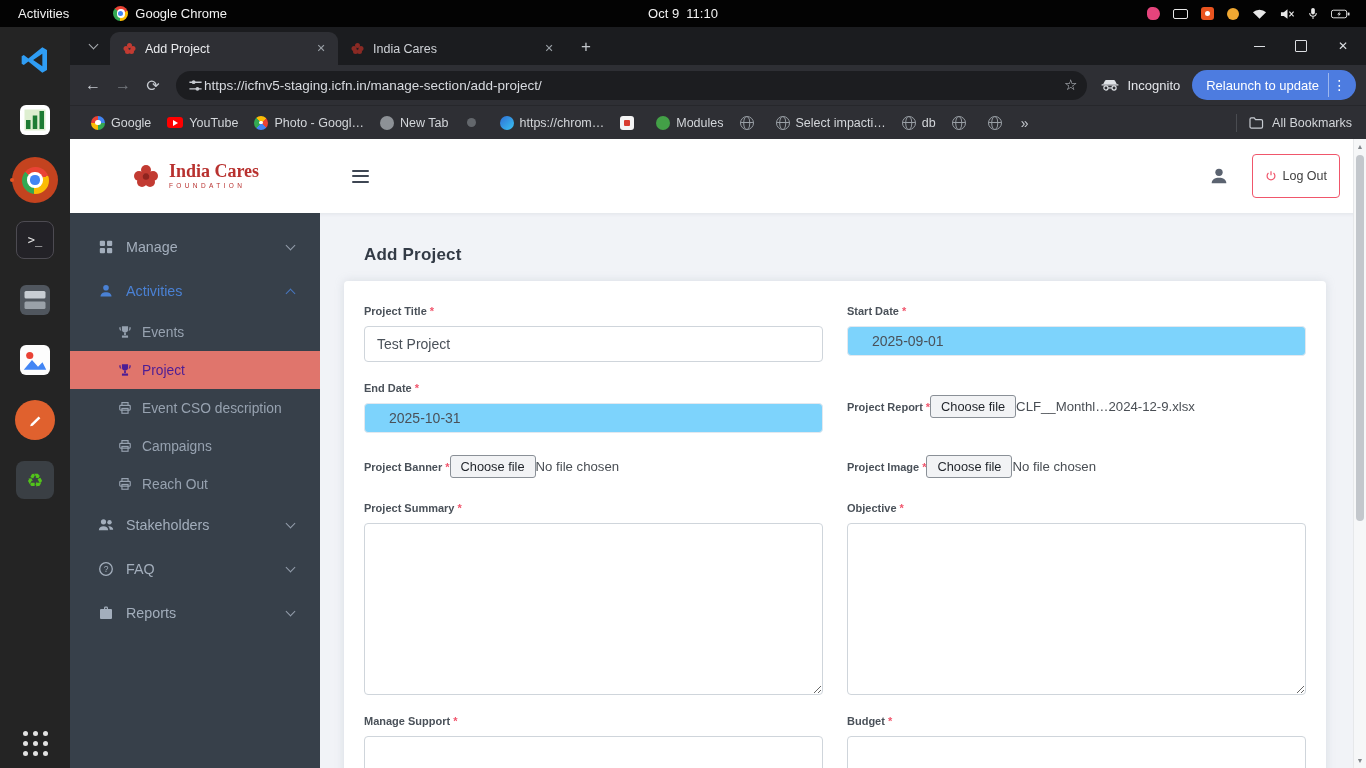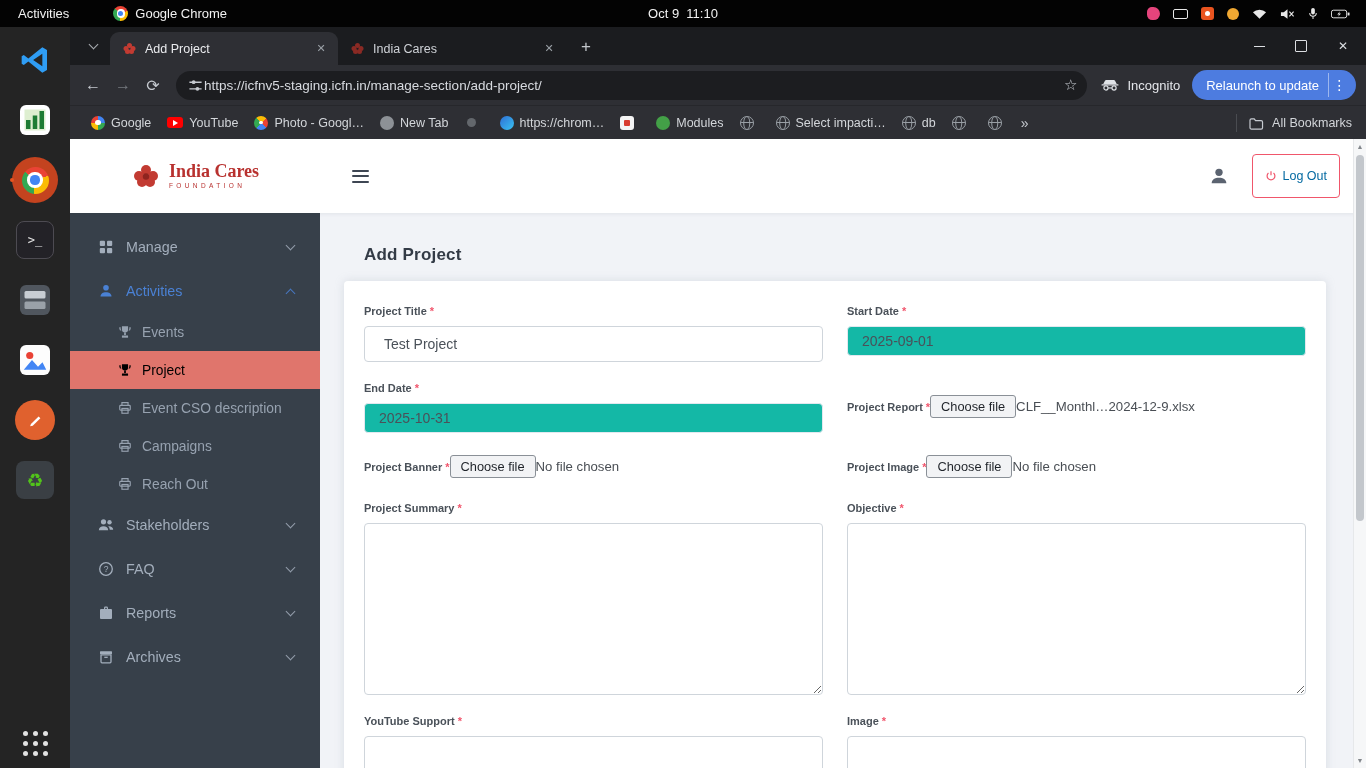--- a/index.html
+++ b/index.html
@@ -77,55 +77,55 @@
 .bi.lk{background:linear-gradient(135deg,#2f6fd4,#39c3f2)}
 .bi.app{border-radius:3px;background:#f4f4f4}
 .bi.app::after{content:"";position:absolute;inset:4px;background:#d83b2f;border-radius:1px}
 .bi.lf{background:#43a047}
 .bi.gl{border:1.2px solid #9aa0a6;overflow:hidden}
 .bi.gl::before{content:"";position:absolute;left:-1px;right:-1px;top:50%;margin-top:-.6px;border-top:1.2px solid #9aa0a6}
 .bi.gl::after{content:"";position:absolute;top:-1px;bottom:-1px;left:50%;width:46%;transform:translateX(-50%);border:1.2px solid #9aa0a6;border-radius:50%}
 .bm-overflow{margin-left:4px;color:#c6cad0;font-size:14px;cursor:pointer}
 .bm-spacer{flex:1}
 .bm-sep{width:1px;height:18px;background:#4a4c51;margin:0 10px}
-.allbm{display:flex;align-items:flex-end;gap:8px;cursor:pointer}
+.allbm{display:flex;align-items:center;gap:8px;cursor:pointer}
 
 
 .viewport{flex:1;background:#fff;position:relative;overflow:hidden;display:flex;flex-direction:column}
 .site-header{height:74px;background:#fff;display:flex;align-items:center;box-shadow:0 1px 4px rgba(40,50,70,.08);position:relative;z-index:2;flex:none}
 .brand{width:250px;display:flex;align-items:center;justify-content:center;gap:8px;cursor:pointer}
 .brand-text{display:flex;flex-direction:column;line-height:1.05}
 .brand-title{font-family:"Liberation Serif",serif;font-weight:bold;color:#b8312f;font-size:18px}
 .brand-sub{font-size:6.5px;letter-spacing:3.4px;color:#b8312f;margin-top:2px}
 .burger{margin-left:26px;display:flex;flex-direction:column;gap:3.5px;padding:6px;cursor:pointer}
 .burger span{width:17px;height:2px;background:#3e4653;border-radius:1px}
 .hdr-right{margin-left:auto;display:flex;align-items:center;gap:22px;padding-right:26px}
-.logout{display:flex;align-items:center;gap:6px;border:1px solid #f0566b;color:#0369a1;background:#fff;border-radius:4px;font-size:12.5px;padding:14px 12px;font-family:inherit;cursor:pointer}
+.logout{display:flex;align-items:center;gap:6px;border:1px solid #f0566b;color:#404040;background:#fff;border-radius:4px;font-size:12.5px;padding:14px 12px;font-family:inherit;cursor:pointer}
 
 .page-row{flex:1;display:flex;min-height:0}
 .sidebar{width:250px;background:#37404a;padding-top:12px;flex:none}
 .side-item{display:flex;align-items:center;height:44px;padding:0 26px 0 28px;color:#a3aebc;font-size:14.3px;cursor:pointer}
 .side-item .si{width:16px;height:16px;margin-right:12px;flex:none}
 .side-item .lbl{flex:1}
 .side-item.active{color:#4a81d4}
 .side-item.sub{height:38px;padding-left:48px;font-size:13.8px;color:#97a2b0}
 .side-item.sub .si{width:14px;height:14px;margin-right:10px}
-.side-item.sub.selected{background:#e0756c;color:#000000}
+.side-item.sub.selected{background:#e0756c;color:#4c1d95}
 .chev{display:inline-block;width:7px;height:7px;border-right:1.6px solid currentColor;border-bottom:1.6px solid currentColor;transform:rotate(45deg);opacity:.85;margin-top:-3px}
 .chev.up{transform:rotate(-135deg);margin-top:4px}
 
 .content{flex:1;padding:14px 40px 0 24px;background:#f1f3f7;overflow:hidden;min-width:0}
 .page-title{font-size:17px;font-weight:700;color:#333b46;margin:18px 0 16px 20px;letter-spacing:.2px}
 .card{background:#fff;border-radius:4px;box-shadow:0 0 10px rgba(150,160,175,.28);padding:24px 20px 10px;min-height:540px}
 .fgrid{display:grid;grid-template-columns:1fr 1fr;column-gap:24px}
 .field{margin-bottom:20px}
 .field label{display:flex;align-items:center;gap:3px;font-size:11px;font-weight:600;color:#4a5159;margin-bottom:9px}
 .req{color:#f1556c;font-weight:700}
-.txt{display:block;width:100%;height:36px;border:1px solid #cfd5db;border-radius:4px;background:#fff;padding:0 19px;font-size:14px;color:#4a5159;font-family:inherit;outline:none}
-.txt.date{height:30px;background:#14b8a6;border-color:#e2e8ef;padding:0 14px}
+.txt{display:block;width:100%;height:36px;border:1px solid #cfd5db;border-radius:4px;background:#fff;padding:0 12px;font-size:14px;color:#4a5159;font-family:inherit;outline:none}
+.txt.date{height:30px;background:#7dd3fc;border-color:#e2e8ef;padding:0 24px}
 .ta{display:block;width:100%;height:172px;border:1px solid #cfd5db;border-radius:4px;resize:both;font-family:inherit;font-size:14px;color:#4a5159;padding:8px 10px;outline:none}
 .field.inline{display:flex;align-items:center;margin:2px 0 24px}
 .field.inline label{margin-bottom:0;white-space:nowrap}
 .filebtn{flex:none;font-size:12.8px;color:#1f2329;background:#f2f3f5;border:1px solid #8a9097;border-radius:3px;padding:3px 10px;cursor:pointer}
 .filename{font-size:13.2px;color:#494e54;white-space:nowrap;overflow:hidden}
 
 
 .pg-scroll{position:absolute;top:0;right:0;bottom:0;width:13px;background:#f6f7f8;border-left:1px solid #e6e8ea;z-index:6}
 .sb-arrow{position:absolute;left:0;right:0;height:13px;display:flex;align-items:center;justify-content:center;font-size:7px;color:#83878c;cursor:pointer}
 .sb-arrow.up{top:1px}.sb-arrow.down{bottom:1px}
@@ -493,29 +493,20 @@
             <span class="lbl">FAQ</span>
               <span class="chev"></span>
           </div>
           <div class="side-item">
             <svg class="si" viewBox="0 0 16 16" fill="currentColor">
                 <path d="M6 4V3a1.4 1.4 0 0 1 1.4-1.4h1.2A1.4 1.4 0 0 1 10 3v1h3a1 1 0 0 1 1 1v8a1 1 0 0 1-1 1H3a1 1 0 0 1-1-1V5a1 1 0 0 1 1-1zm1.2 0h1.6V3a.2.2 0 0 0-.2-.2H7.4a.2.2 0 0 0-.2.2z"></path>
               </svg>
             <span class="lbl">Reports</span>
               <span class="chev"></span>
           </div>
-          <div class="side-item">
-            <svg class="si" viewBox="0 0 16 16" fill="none" stroke="currentColor" stroke-width="1.3">
-                <rect x="2" y="2.2" width="12" height="2.8" rx=".6" fill="currentColor" stroke="none"></rect>
-                <path d="M3 5.8h10v7a1 1 0 0 1-1 1H4a1 1 0 0 1-1-1z"></path>
-                <path d="M6.3 8.3h3.4"></path>
-              </svg>
-            <span class="lbl">Archives</span>
-              <span class="chev"></span>
-          </div>
         </aside>
 
         <main class="content">
           <h2 class="page-title">Add Project</h2>
           <div class="card">
             <div class="fgrid">
 
               <div class="field">
                 <label>
                     <span>Project Title</span>
@@ -578,29 +569,29 @@
               <div class="field">
                 <label>
                     <span>Objective</span>
                     <span class="req">*</span>
                   </label>
                 <textarea class="ta" style=""></textarea>
               </div>
 
               <div class="field">
                 <label>
-                    <span>YouTube Support</span>
+                    <span>Manage Support</span>
                     <span class="req">*</span>
                   </label>
                 <input class="txt" type="text" style="">
               </div>
 
               <div class="field">
                 <label>
-                    <span>Image</span>
+                    <span>Budget</span>
                     <span class="req">*</span>
                   </label>
                 <input class="txt" type="text" style="">
               </div>
 
             </div>
           </div>
         </main>
       </div>
 

